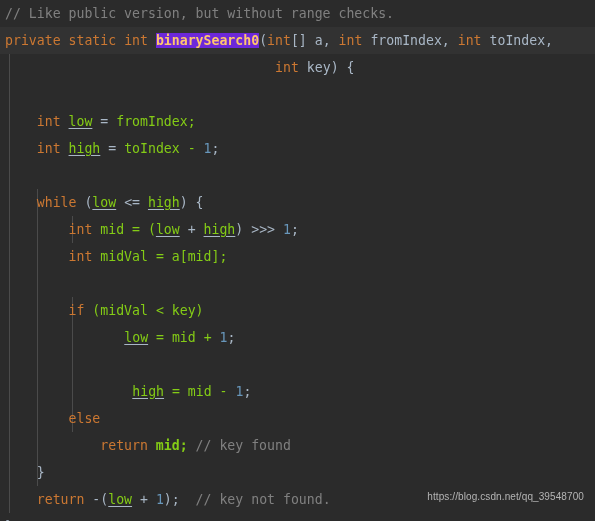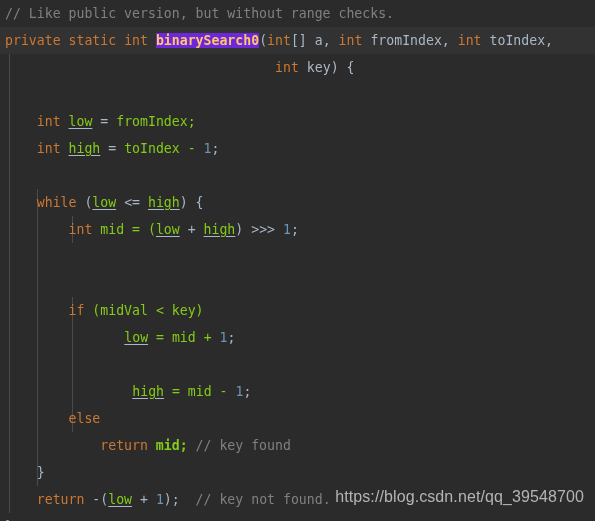--- a/index.html
+++ b/index.html
@@ -55,21 +55,21 @@
   .fn       { color: #ffc66d; background: #6d28d9; }
   .punc     { color: #a9b7c6; }
   .under    { text-decoration: underline; text-decoration-color: #a9b7c6; text-underline-offset: 2px; }
   .bold     { font-weight: bold; }
   #watermark {
     position: absolute;
     right: 11px;
     bottom: 11px;
     color: #b4b4b4;
     font-family: "Liberation Sans", sans-serif;
-    font-size: 16px;
+    font-size: 10px;
     letter-spacing: 0.1px;
     z-index: 5;
     white-space: nowrap;
   }
 </style>
 </head>
 <body>
 
 <div id="editor">
 
@@ -93,20 +93,21 @@
     <div class="code-line" style="top:108px;"><span class="punc">    </span><span class="kw">int</span><span class="punc"> </span><span class="ident under">low</span><span class="punc"> = </span><span class="ident">fromIndex;</span></div>
 
     <div class="code-line" style="top:135px;"><span class="punc">    </span><span class="kw">int</span><span class="punc"> </span><span class="ident under">high</span><span class="punc"> = </span><span class="ident">toIndex - </span><span class="num">1</span><span class="punc">;</span></div>
 
     <div class="code-line" style="top:162px;"></div>
 
     <div class="code-line" style="top:189px;"><span class="punc">    </span><span class="kw">while</span><span class="punc"> (</span><span class="ident under">low</span><span class="punc"> &lt;= </span><span class="ident under">high</span><span class="punc">) {</span></div>
 
     <div class="code-line" style="top:216px;"><span class="punc">        </span><span class="kw">int</span><span class="ident"> mid = (</span><span class="ident under">low</span><span class="punc"> + </span><span class="ident under">high</span><span class="punc">) &gt;&gt;&gt; </span><span class="num">1</span><span class="punc">;</span></div>
 
+    <div class="code-line" style="top:243px;"><span class="punc">        </span><span class="kw">int</span><span class="ident"> midVal = a[mid];</span></div>
 
     <div class="code-line" style="top:270px;"></div>
 
     <div class="code-line" style="top:297px;"><span class="punc">        </span><span class="kw">if</span><span class="ident"> (midVal &lt; key)</span></div>
 
     <div class="code-line" style="top:324px;margin-left:24px;"><span class="punc">            </span><span class="ident under">low</span><span class="ident"> = mid + </span><span class="num">1</span><span class="punc">;</span></div>
 
 
     <div class="code-line" style="top:378px;margin-left:32px;"><span class="punc">            </span><span class="ident under">high</span><span class="ident"> = mid - </span><span class="num">1</span><span class="punc">;</span></div>
 

